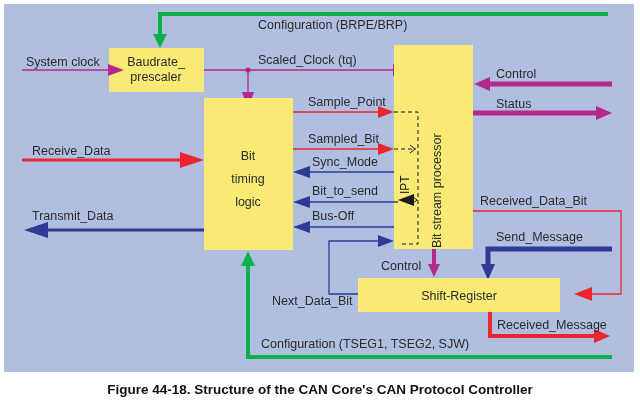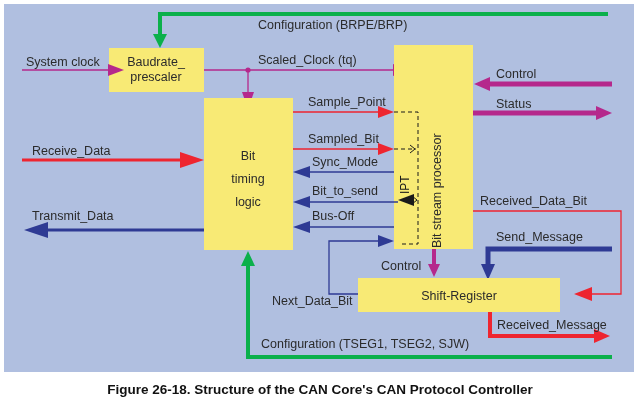--- a/index.html
+++ b/index.html
@@ -150,13 +150,13 @@
   </g>
   <text class="lbl" x="497" y="329">Received_Message</text>
 
   <g>
     <polyline points="612,357 248,357 248,266" fill="none" stroke="#0bb04b" stroke-width="4"></polyline>
     <polygon points="241,266 255,266 248,251" fill="#0bb04b"></polygon>
   </g>
   <text class="lbl" x="261" y="348">Configuration (TSEG1, TSEG2, SJW)</text>
 </svg>
 
-<div id="caption">Figure 26-18. Structure of the CAN Core's CAN Protocol Controller</div>
+<div id="caption">Figure 44-18. Structure of the CAN Core's CAN Protocol Controller</div>
 
 </body></html>

